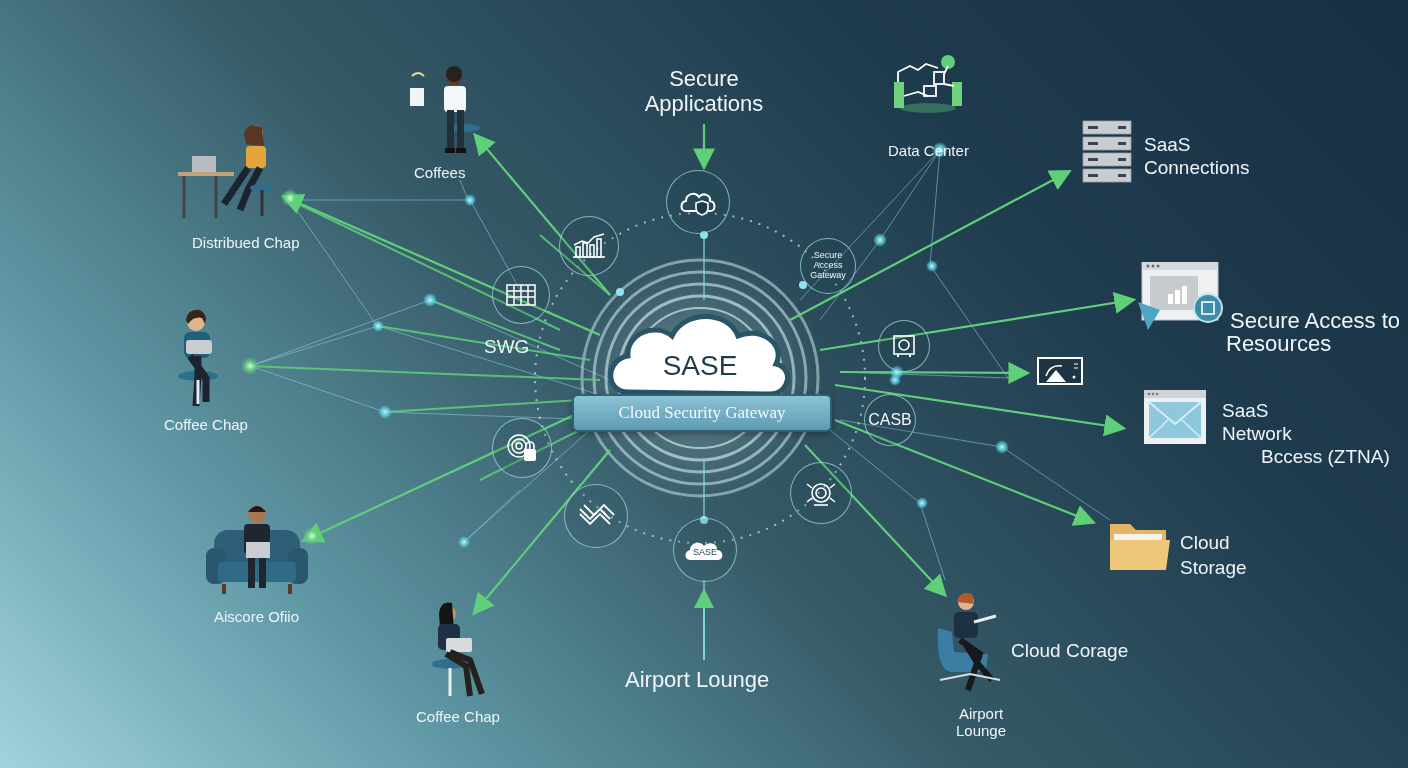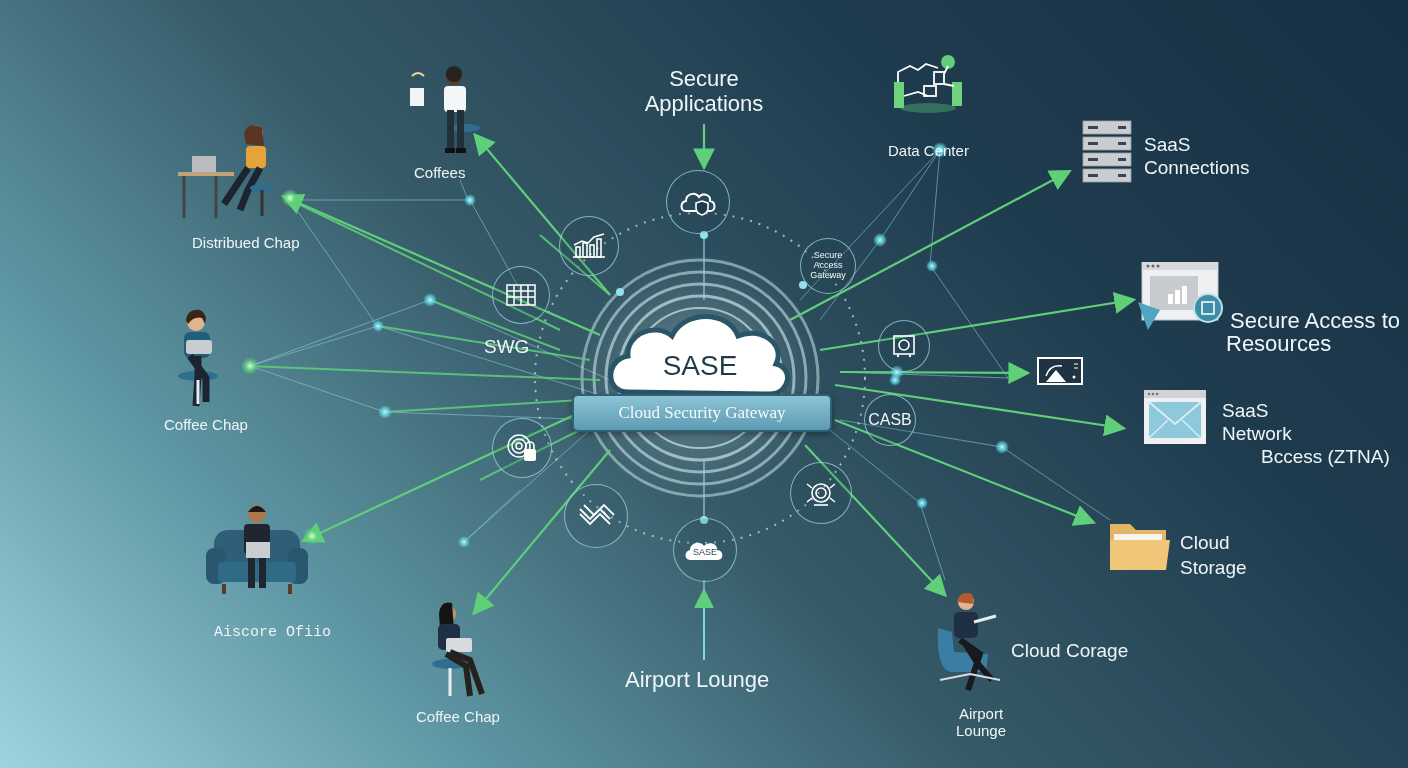--- a/index.html
+++ b/index.html
@@ -278,21 +278,21 @@
     <rect x="14" y="62" width="78" height="20" rx="4" fill="#2f6a86"></rect>
     <rect x="18" y="84" width="4" height="10" fill="#5a3a2a"></rect>
       <rect x="84" y="84" width="4" height="10" fill="#5a3a2a"></rect>
     <circle cx="53" cy="14" r="9" fill="#a8774f"></circle>
       <path d="M44,12 Q53,0 62,12 Z" fill="#1b1b1b"></path>
     <rect x="40" y="24" width="26" height="30" rx="4" fill="#1f2630"></rect>
     <rect x="42" y="42" width="24" height="16" fill="#c9ccd0"></rect>
     <rect x="44" y="58" width="7" height="30" fill="#1f2630"></rect>
       <rect x="55" y="58" width="7" height="30" fill="#1f2630"></rect>
   </svg>
-  <div class="lbl small" style="left:10px;top:124px;font-family:Liberation Mono, monospace;">Aiscore Ofiio</div>
+  <div class="lbl small" style="left:10px;top:108px;">Aiscore Ofiio</div>
 </div>
 
 <div class="person" style="left:426px;top:600px;width:76px;height:104px;">
   <svg width="76" height="104" viewBox="0 0 76 104">
     <circle cx="22" cy="14" r="8" fill="#c98f66"></circle>
       <path d="M13,14 Q14,0 26,3 L28,30 L14,28 Z" fill="#141414"></path>
     <rect x="12" y="24" width="22" height="26" rx="5" fill="#1f2f44"></rect>
     <rect x="20" y="38" width="26" height="14" rx="2" fill="#d8dbde"></rect>
     <ellipse cx="24" cy="64" rx="18" ry="5" fill="#2e6f8f"></ellipse>
     <path d="M24,52 L44,60 L56,94 M20,54 L40,66 L44,96" stroke="#24211f" stroke-width="6" fill="none"></path>

